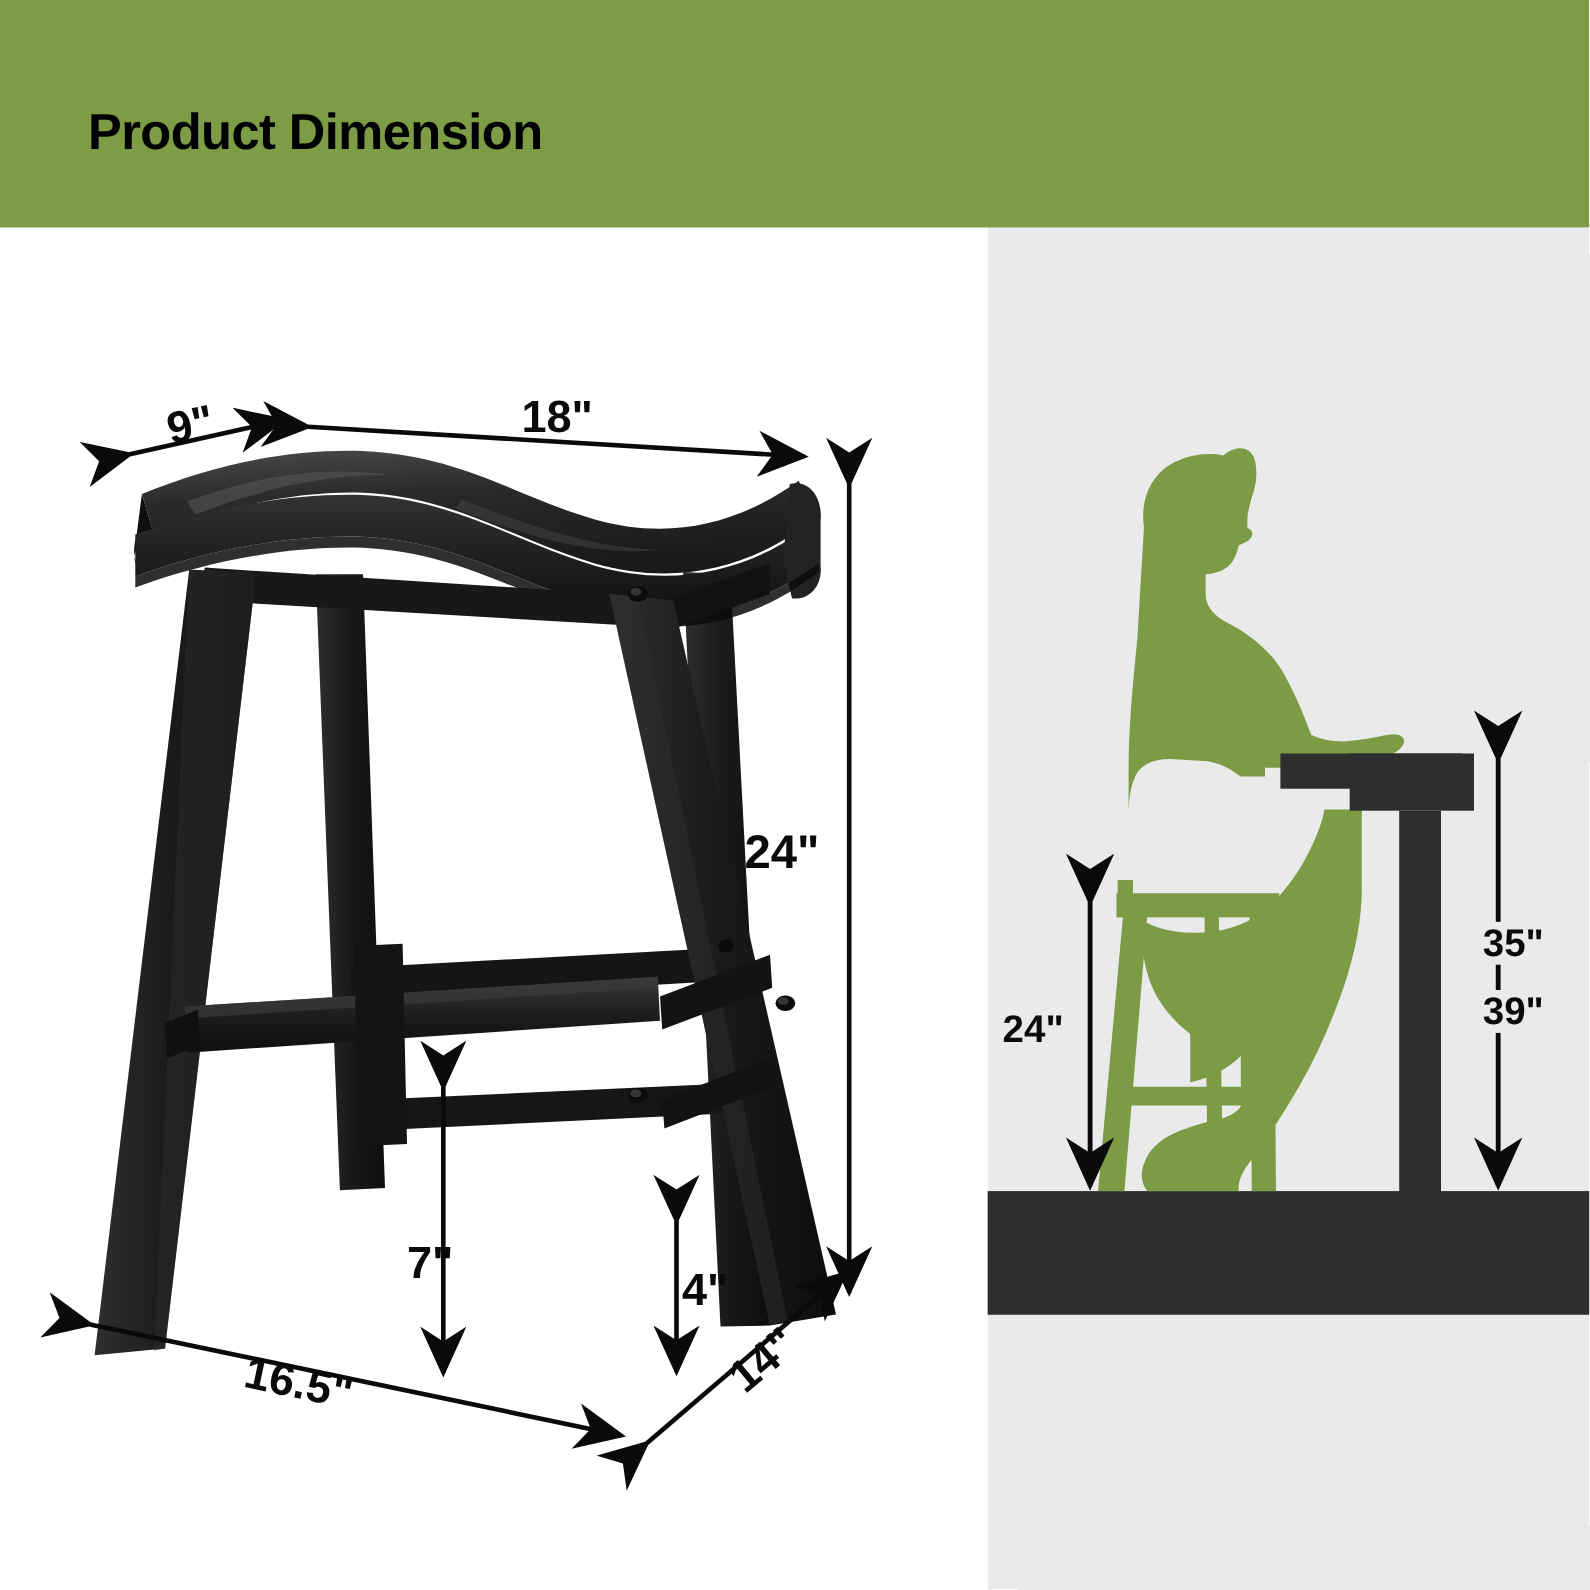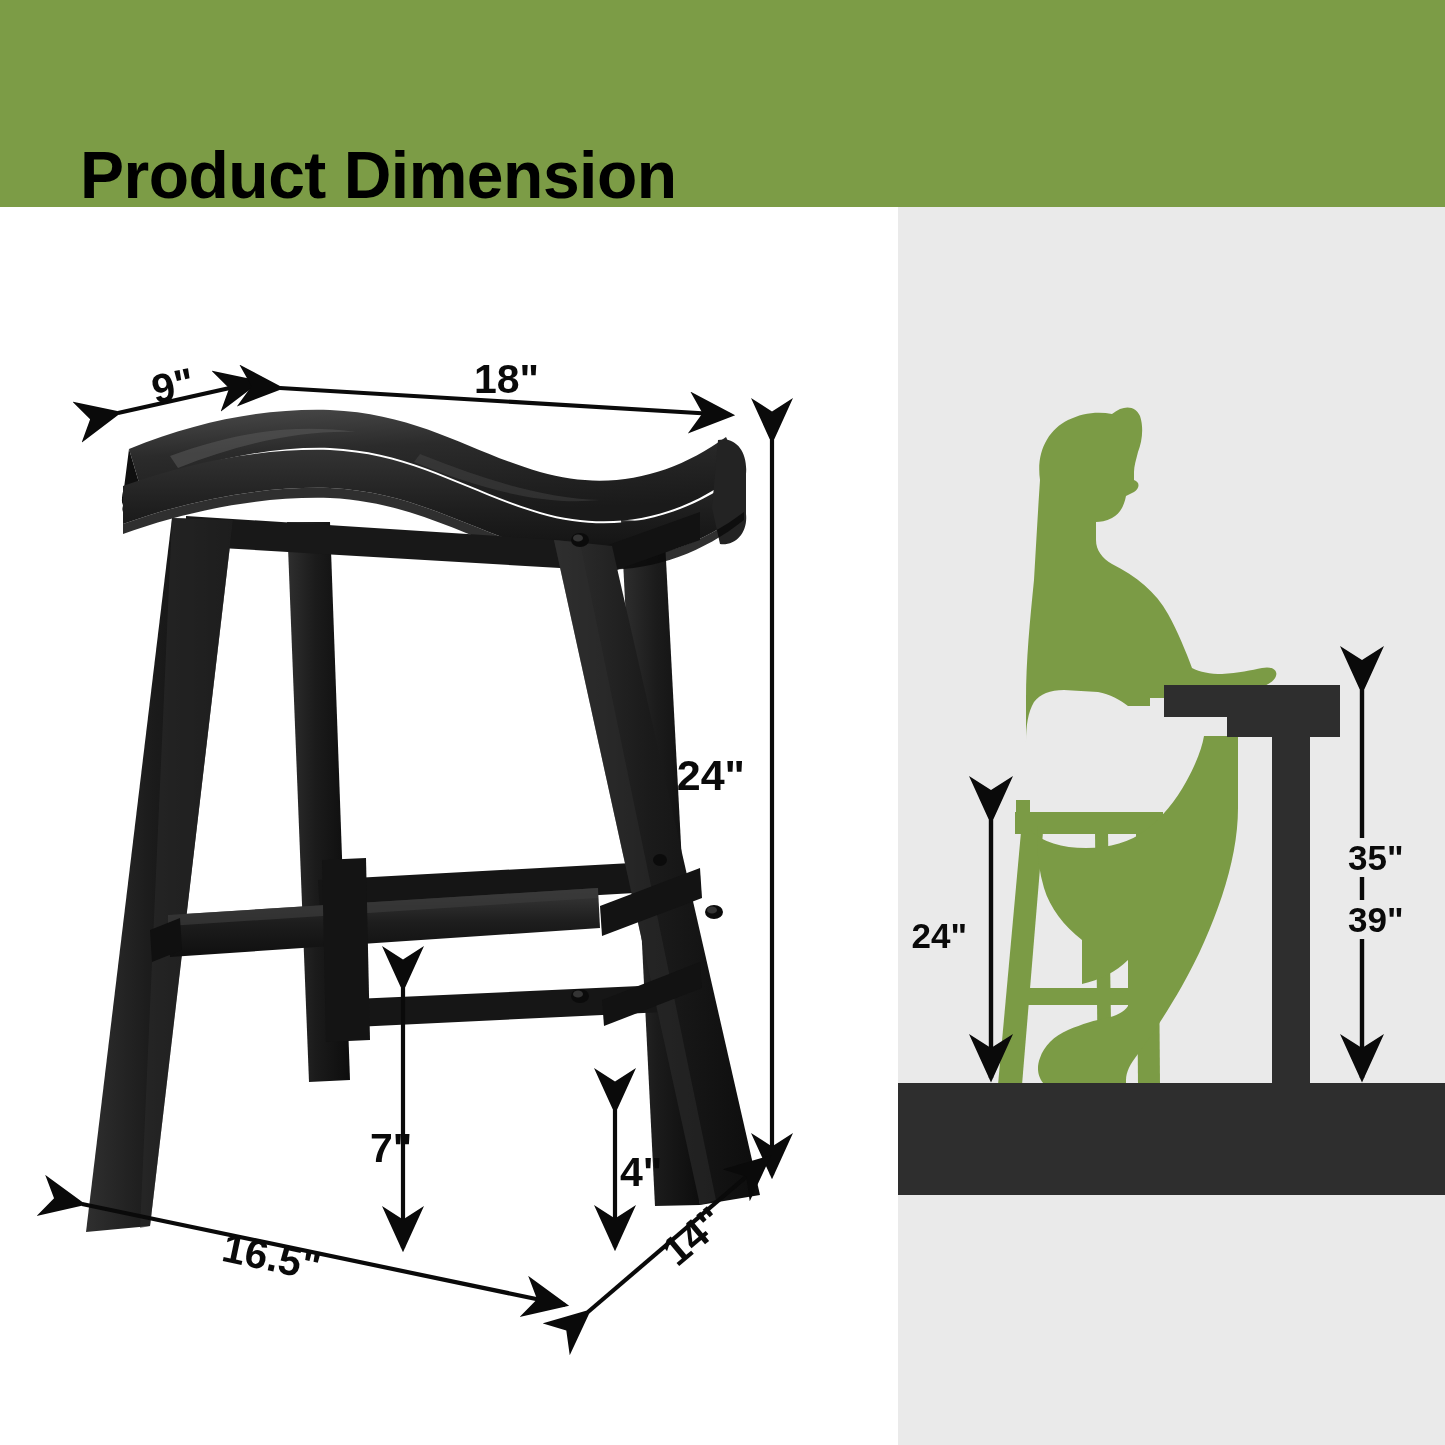--- a/index.html
+++ b/index.html
@@ -1,22 +1,22 @@
 <!DOCTYPE html>
 <html><head>
 <meta charset="utf-8">
 <style>
   html,body{margin:0;padding:0;background:#fff;}
   body{font-family:"Liberation Sans",sans-serif;}
   #page{position:relative;width:1445px;height:1445px;background:#ffffff;overflow:hidden;}
 
   
   .header-bar{position:absolute;left:0;top:0;width:1445px;height:207px;background:#7c9c46;}
-  .header-title{position:absolute;left:80px;top:96px;font-size:66px;font-weight:800;
-    color:#000;letter-spacing:-0.5px;line-height:1;white-space:nowrap;margin-top:46px;}
+  .header-title{position:absolute;left:80px;top:96px;font-size:46px;font-weight:800;
+    color:#000;letter-spacing:-0.5px;line-height:1;white-space:nowrap;}
 
   
   .left-panel{position:absolute;left:0;top:207px;width:898px;height:1238px;background:#ffffff;}
   .right-panel{position:absolute;left:898px;top:207px;width:547px;height:1238px;background:#eaeaea;}
 
   .caption-bar{position:absolute;left:898px;top:1083px;width:547px;height:112px;background:#2e2e2e;}
   .caption-text{position:absolute;left:26px;top:32px;font-size:35px;font-weight:600;color:#7f9e4d;
     white-space:nowrap;letter-spacing:0.3px;}
 
   

